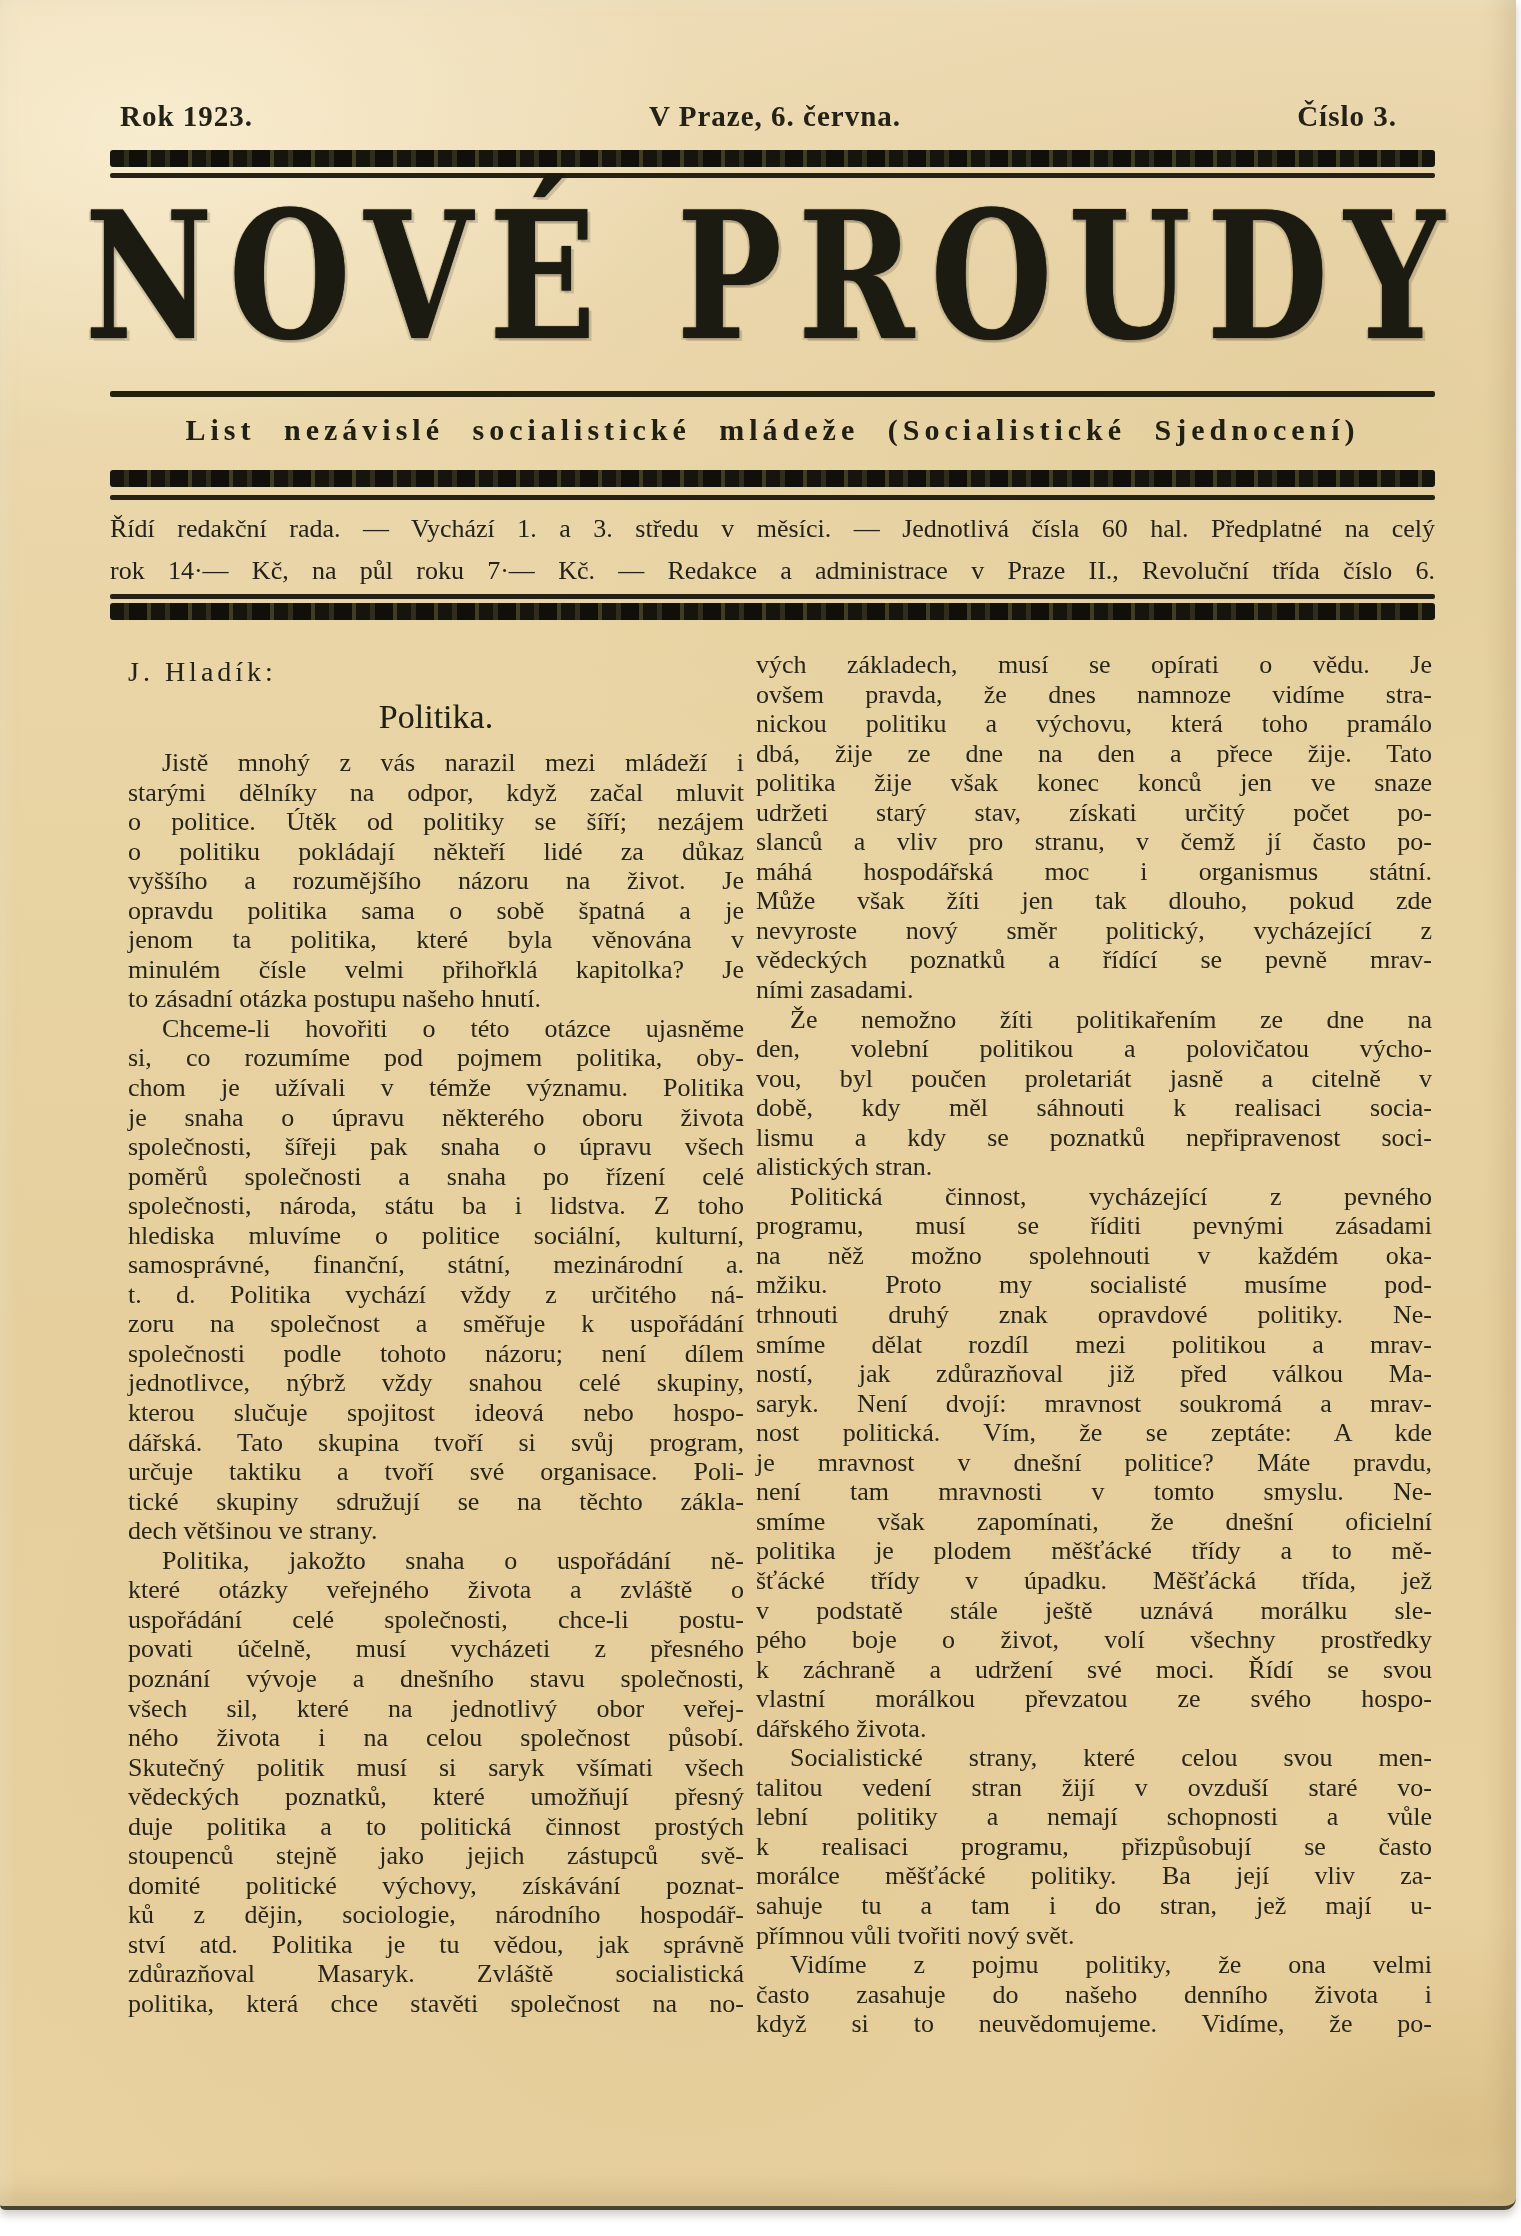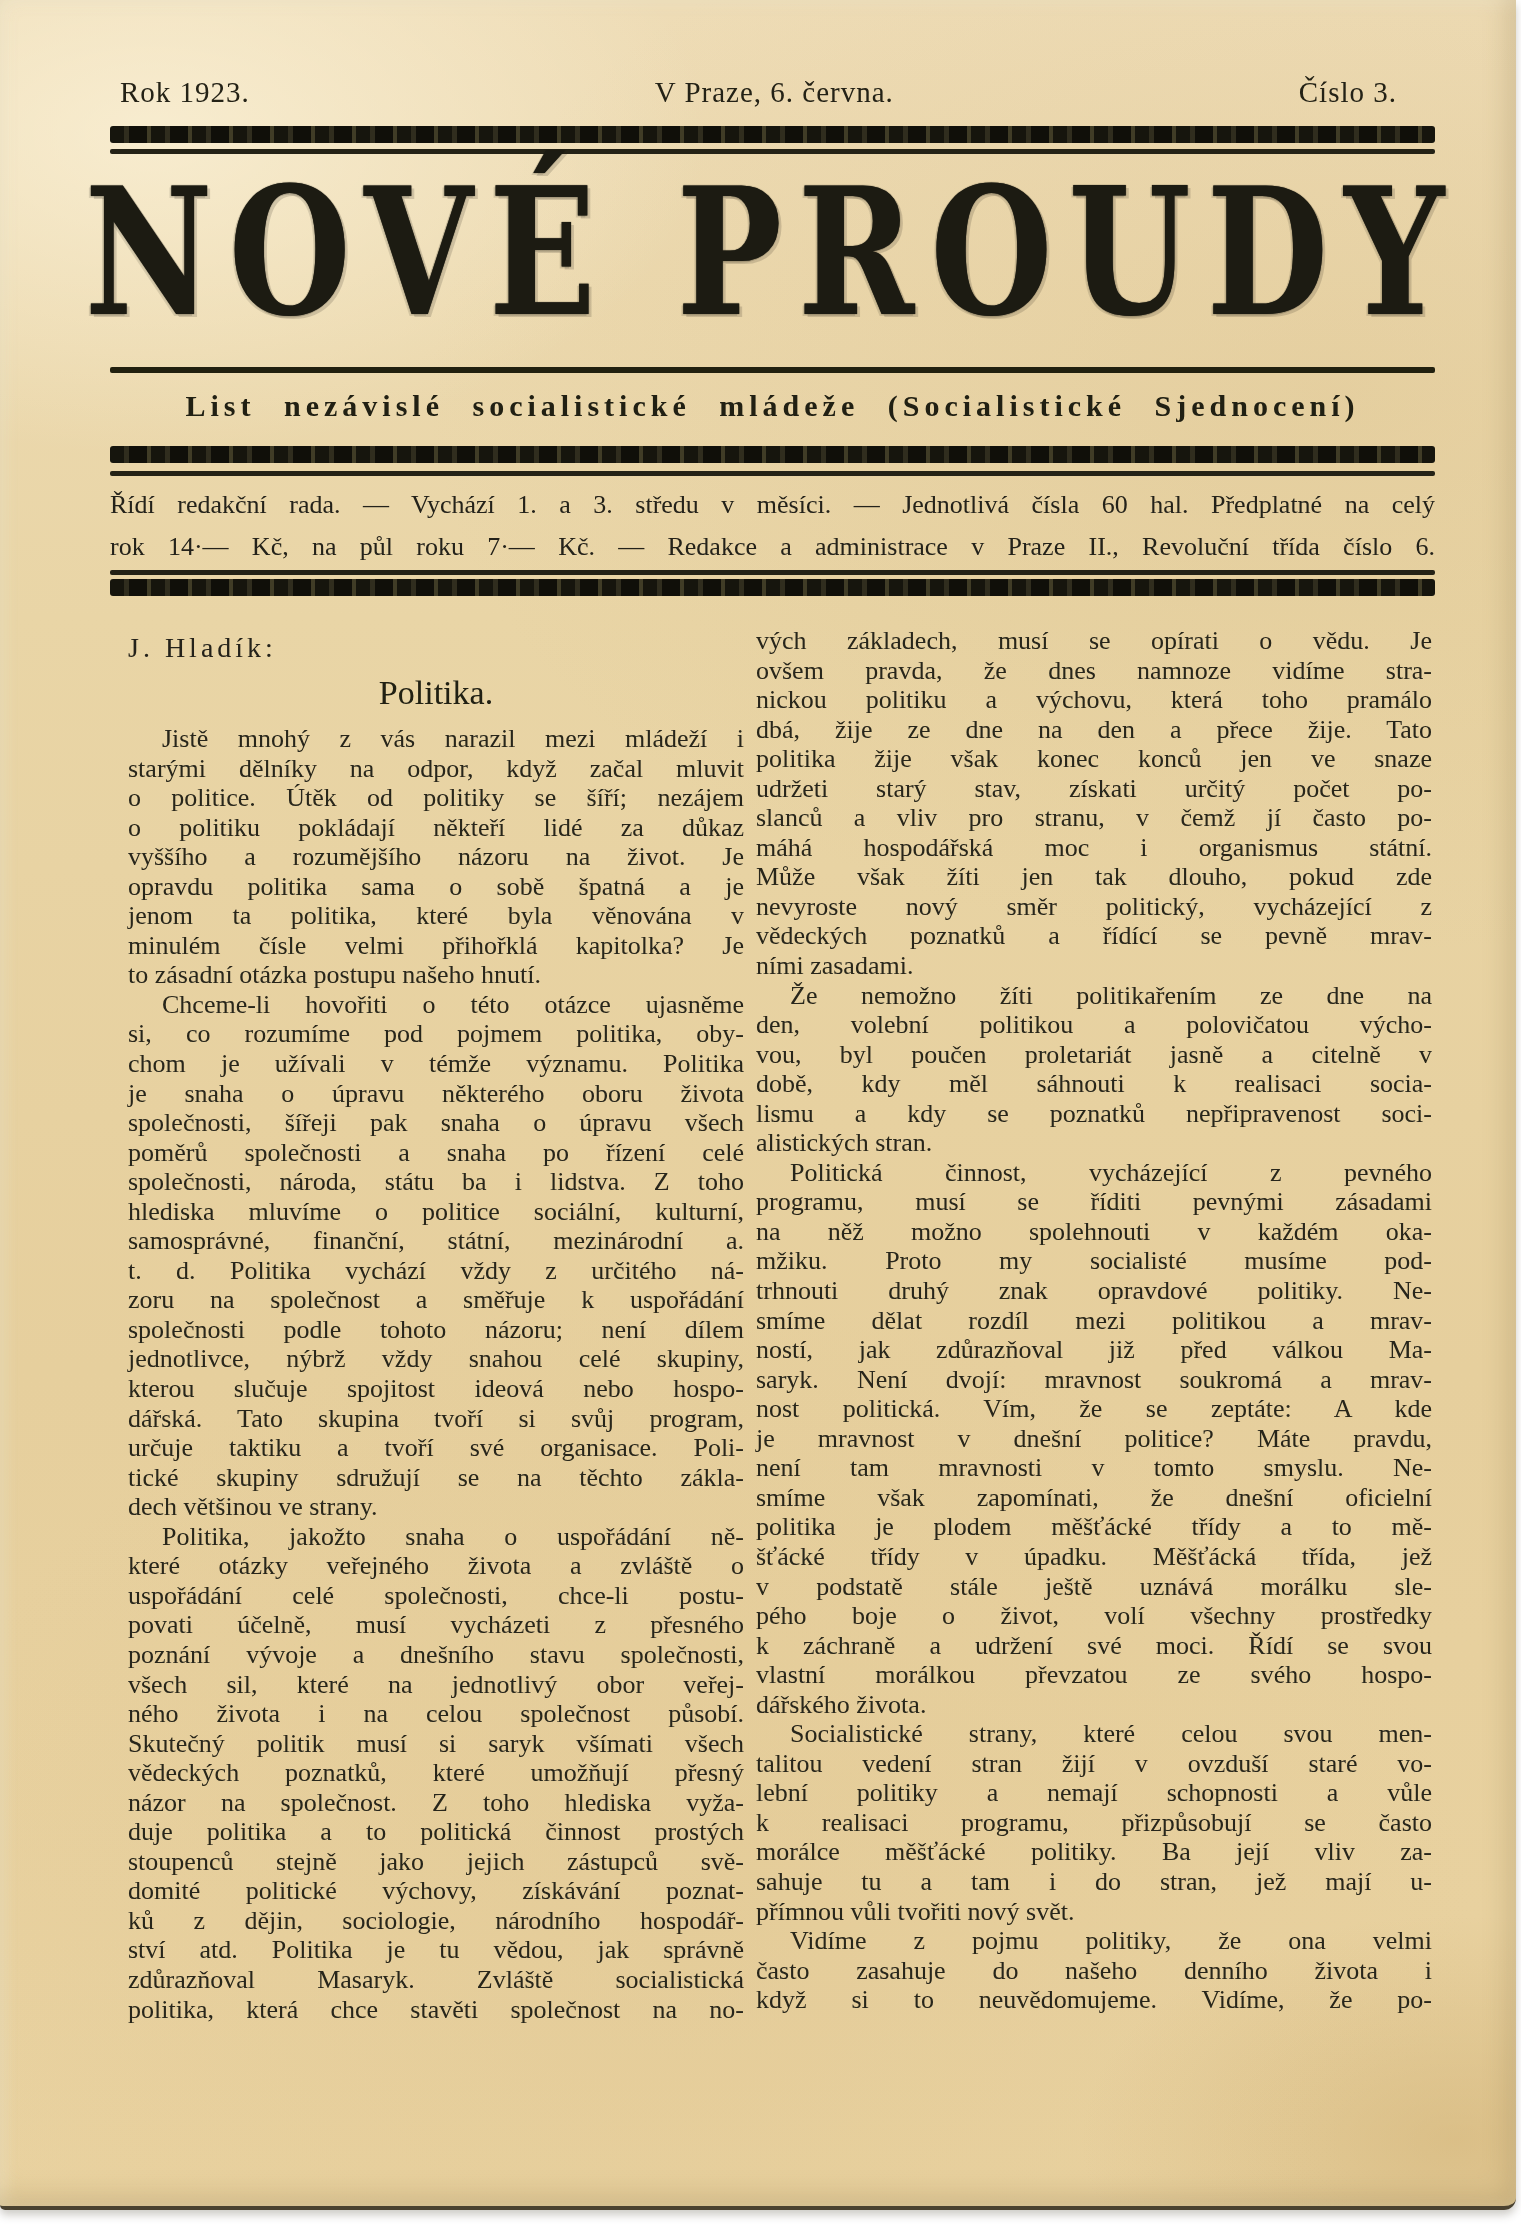--- a/index.html
+++ b/index.html
@@ -21,22 +21,22 @@
     border-radius:0 0 12px 5px;
     box-shadow: inset -8px -10px 26px rgba(120,95,50,0.22),
                 inset 5px 3px 16px rgba(255,250,228,0.40),
                 0 5px 8px rgba(60,50,30,0.25);
     color:var(--ink);
   }
   .content { position:absolute; left:110px; top:0; width:1325px; }
 
   .hdr {
     display:flex; justify-content:space-between; align-items:baseline;
-    margin-top:76px; padding:0 38px 0 10px; height:34px;
-    font-weight:normal; font-size:29px; letter-spacing:1px; color:#242216;
+    margin-top:100px; padding:0 38px 0 10px; height:34px;
+    font-weight:bold; font-size:29px; letter-spacing:1px; color:#242216;
   }
 
   .bar {
     height:17px; border-radius:3px;
     background:
       repeating-linear-gradient(90deg,
         rgba(22,21,13,1) 0 14px, rgba(48,45,30,1) 14px 19px,
         rgba(16,15,9,1) 19px 37px, rgba(64,60,38,1) 37px 41px);
   }
   .thin { height:5px; background:#242216; border-radius:2px; }
@@ -151,21 +151,20 @@
           <div class="line last">dech většinou ve strany.</div>
           <div class="line ind">Politika, jakožto snaha o uspořádání ně-</div>
           <div class="line">které otázky veřejného života a zvláště o</div>
           <div class="line">uspořádání celé společnosti, chce-li postu-</div>
           <div class="line">povati účelně, musí vycházeti z přesného</div>
           <div class="line">poznání vývoje a dnešního stavu společnosti,</div>
           <div class="line">všech sil, které na jednotlivý obor veřej-</div>
           <div class="line">ného života i na celou společnost působí.</div>
           <div class="line">Skutečný politik musí si saryk všímati všech</div>
           <div class="line">vědeckých poznatků, které umožňují přesný</div>
-          <div class="line">názor na společnost. Z toho hlediska vyža-</div>
           <div class="line">duje politika a to politická činnost prostých</div>
           <div class="line">stoupenců stejně jako jejich zástupců svě-</div>
           <div class="line">domité politické výchovy, získávání poznat-</div>
           <div class="line">ků z dějin, sociologie, národního hospodář-</div>
           <div class="line">ství atd. Politika je tu vědou, jak správně</div>
           <div class="line">zdůrazňoval Masaryk. Zvláště socialistická</div>
           <div class="line">politika, která chce stavěti společnost na no-</div>
         </div>
       <div class="col colR">
           <div class="line">vých základech, musí se opírati o vědu. Je</div>

